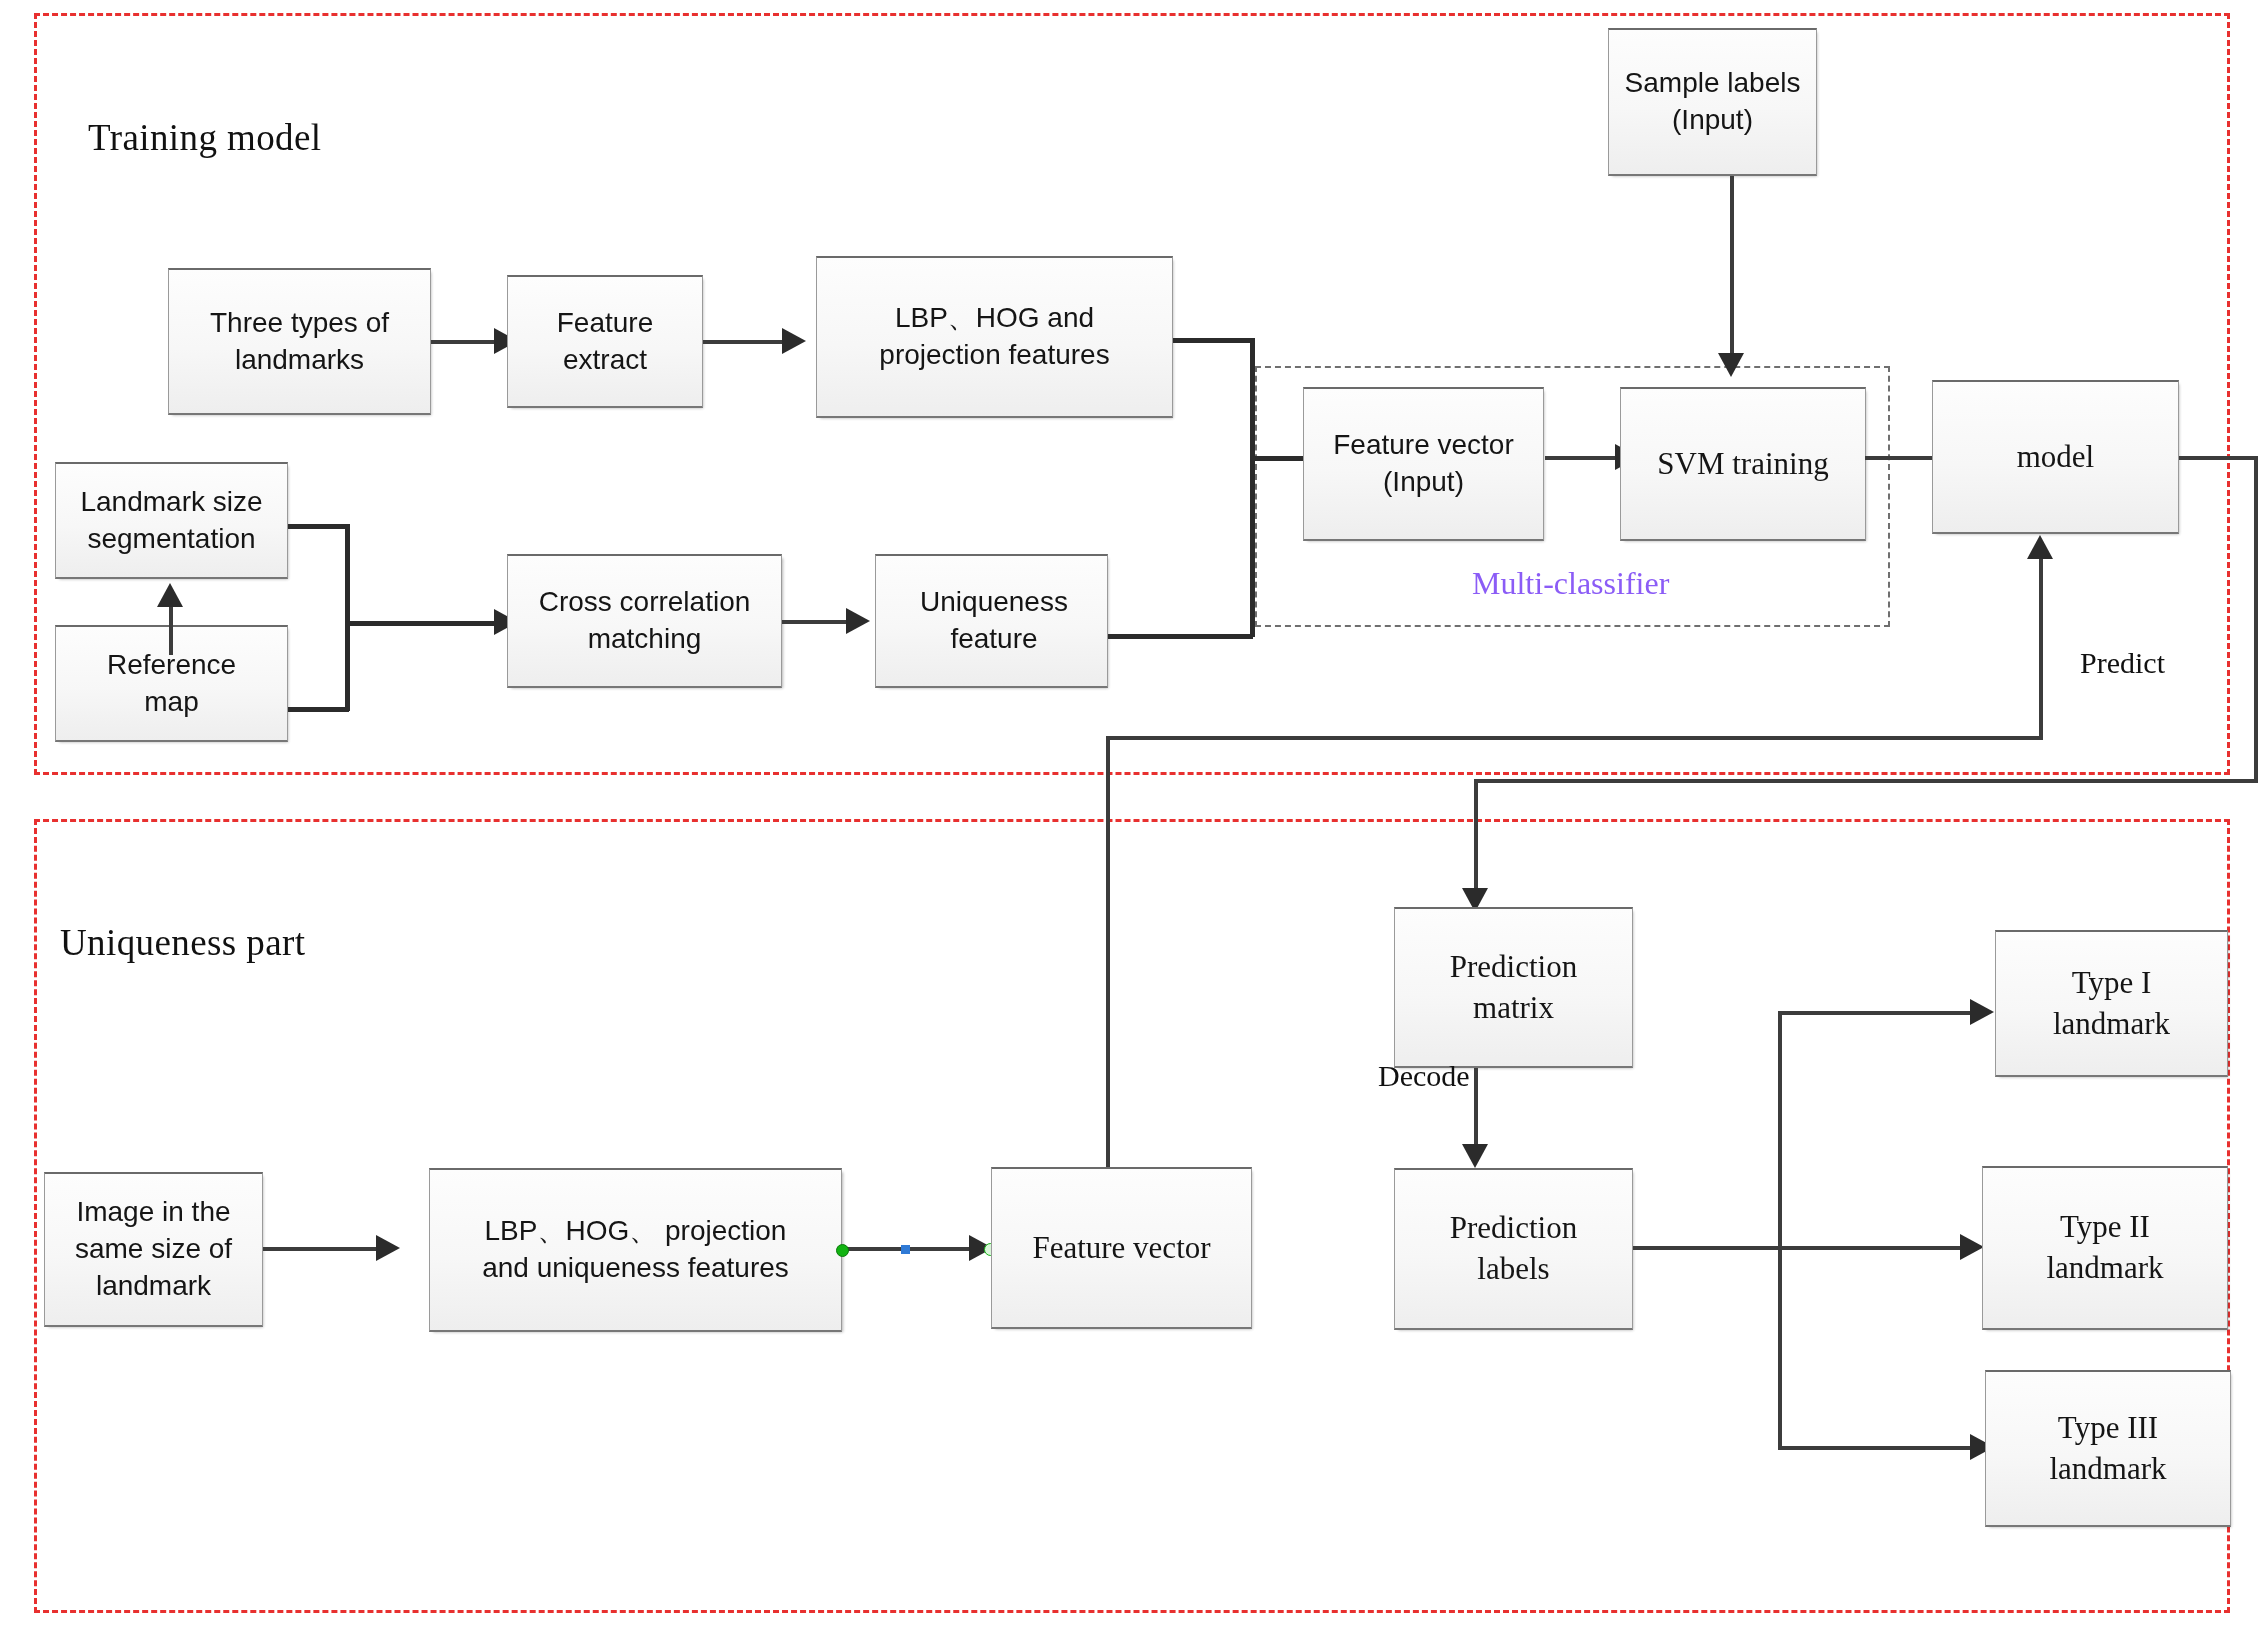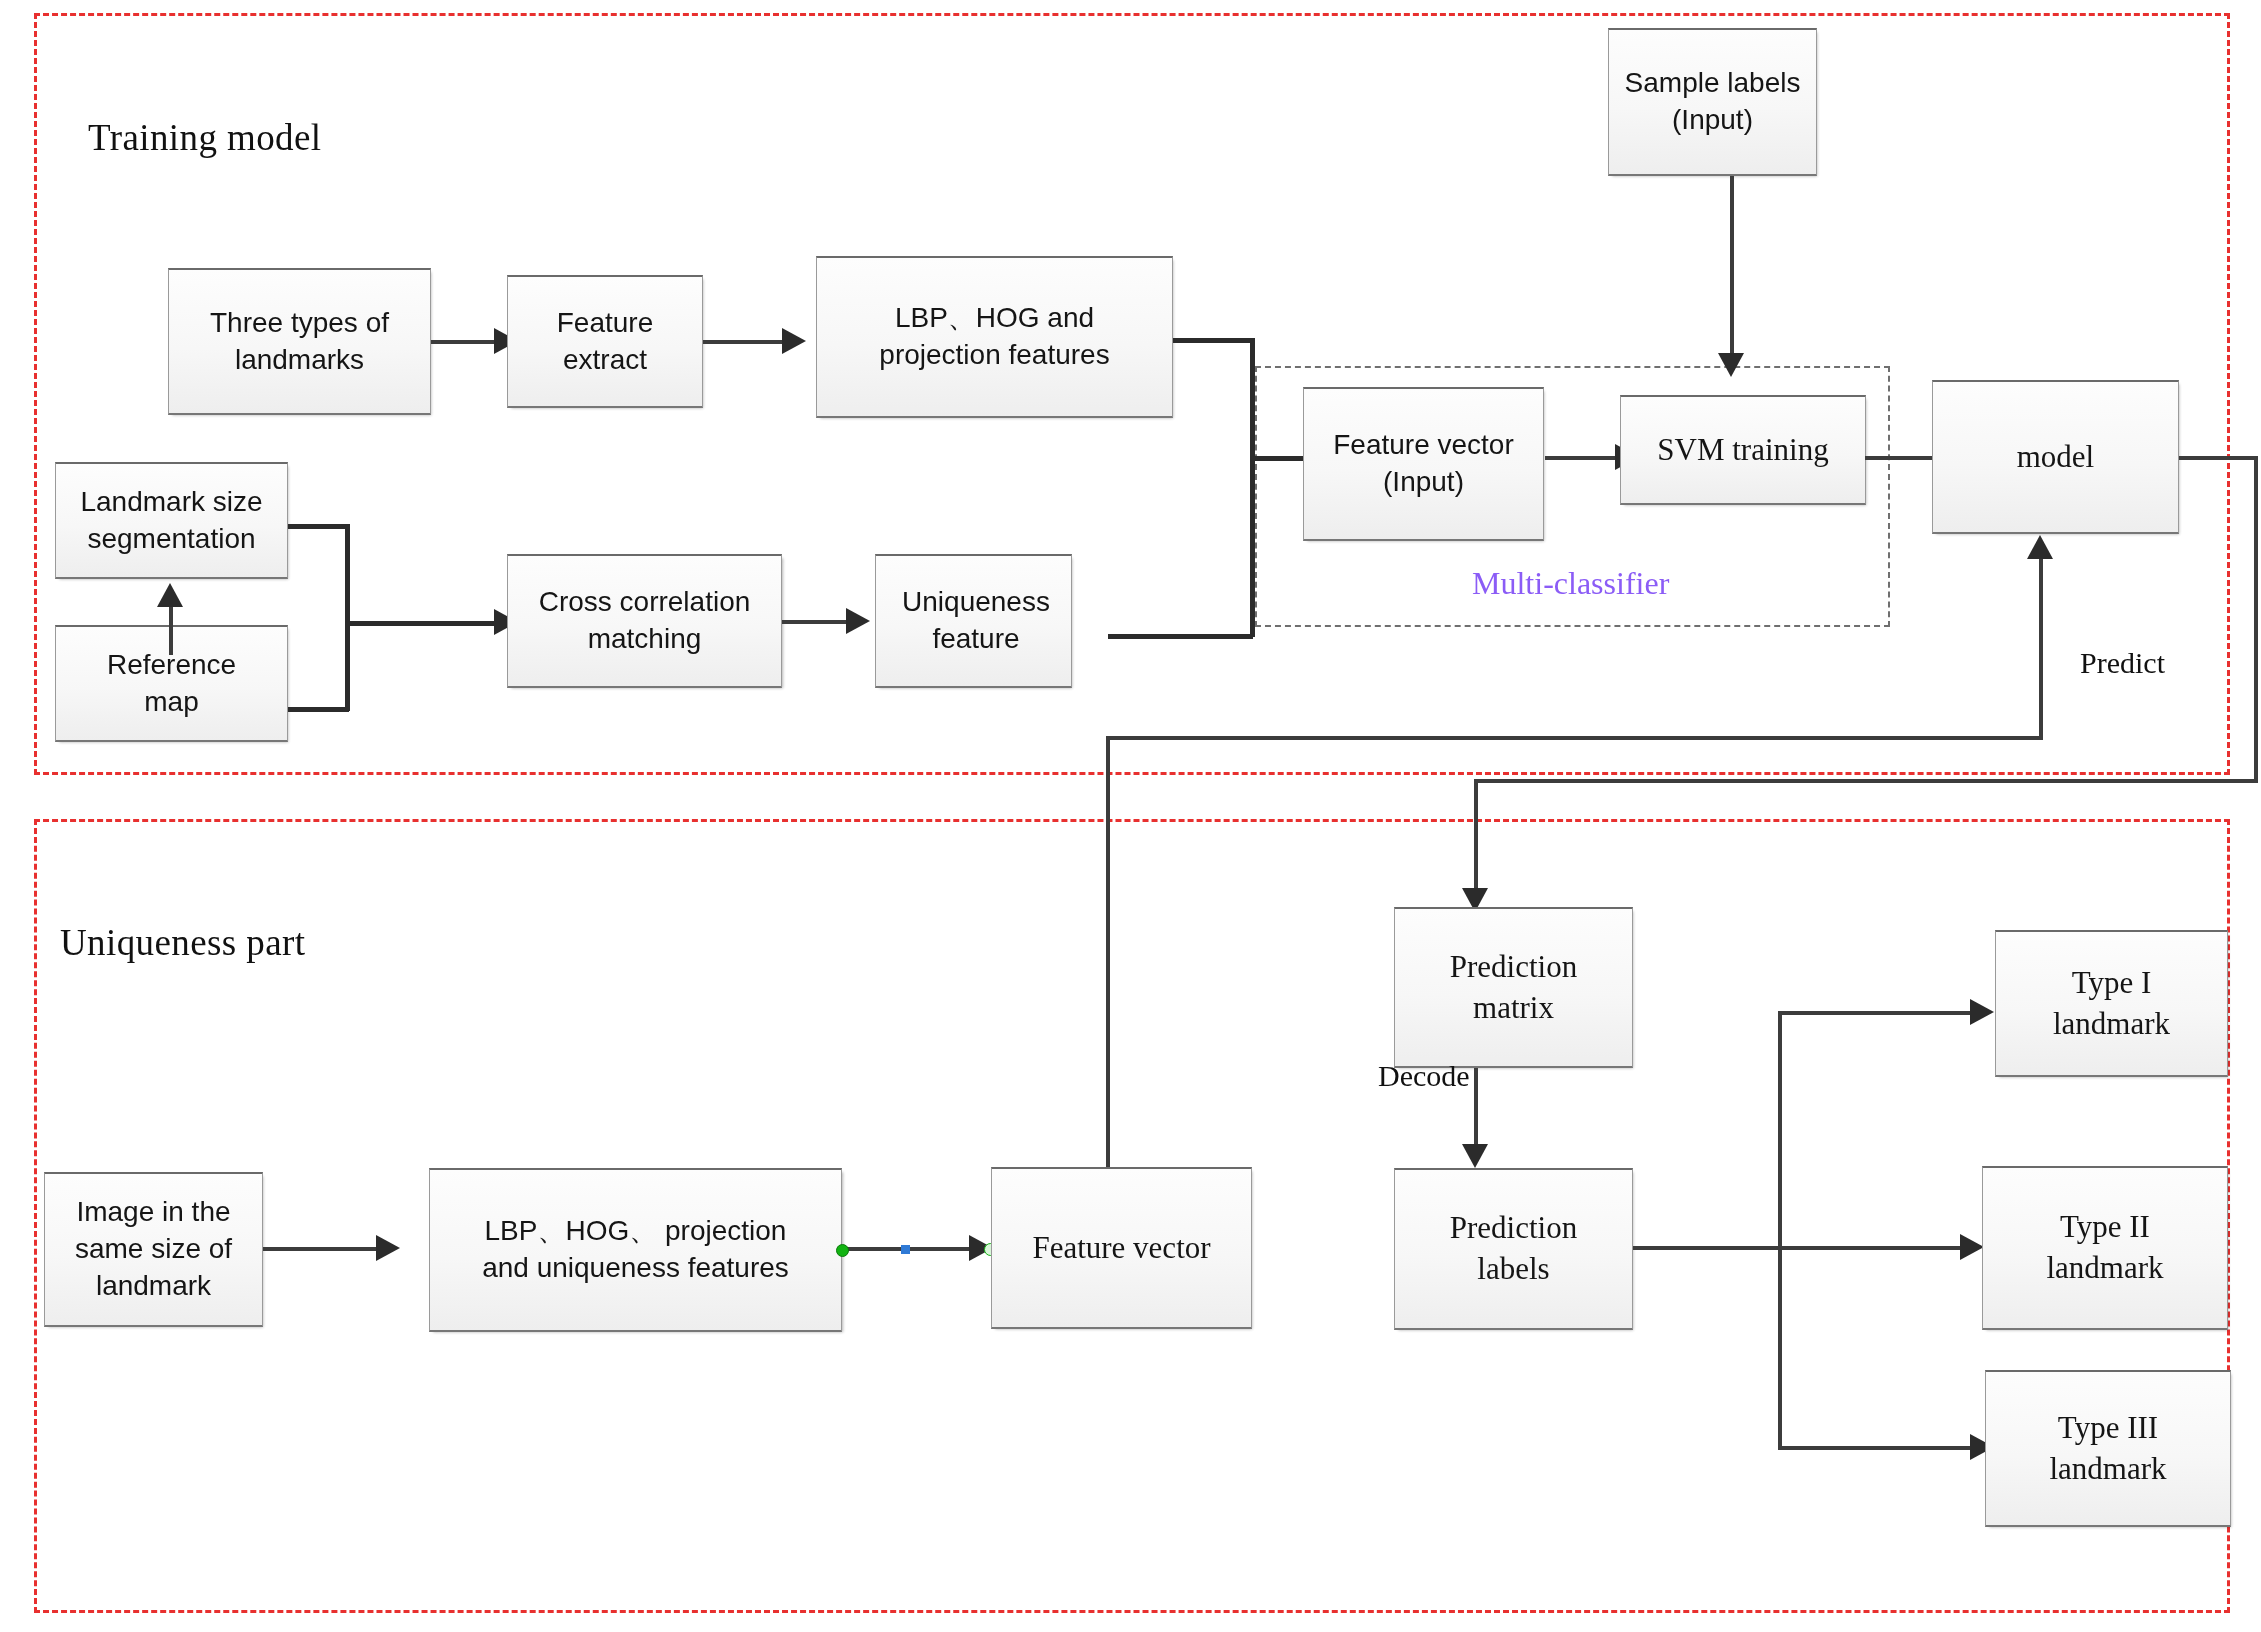--- a/index.html
+++ b/index.html
@@ -147,41 +147,41 @@
   <div class="vline thick" style="left:345px;top:524px;height:187px;"></div>
   <div class="hline thick" style="left:345px;top:621px;width:161px;"></div>
   <div class="arrow-r" style="left:494px;top:609px;"></div>
 
   <div class="node" style="left:507px;top:554px;width:275px;height:134px;">Cross correlation
 matching</div>
 
   <div class="hline" style="left:782px;top:620px;width:69px;"></div>
   <div class="arrow-r" style="left:846px;top:608px;"></div>
 
-  <div class="node" style="left:875px;top:554px;width:197px;height:134px;padding-left:12px;">Uniqueness
+  <div class="node" style="left:875px;top:554px;width:233px;height:134px;padding-left:12px;">Uniqueness
 feature</div>
 
   <div class="hline thick" style="left:1108px;top:634px;width:145px;"></div>
   <div class="vline thick" style="left:1250px;top:458px;height:179px;"></div>
 
   <div class="hline thick" style="left:1250px;top:456px;width:69px;"></div>
   <div class="arrow-r" style="left:1312px;top:444px;"></div>
 
   <div class="node" style="left:1608px;top:28px;width:209px;height:148px;">Sample labels
 (Input)</div>
   <div class="vline" style="left:1730px;top:176px;height:184px;"></div>
   <div class="arrow-d" style="left:1718px;top:353px;"></div>
 
   <div class="node" style="left:1303px;top:387px;width:241px;height:154px;">Feature vector
 (Input)</div>
 
   <div class="hline" style="left:1545px;top:456px;width:76px;"></div>
   <div class="arrow-r" style="left:1615px;top:444px;"></div>
 
-  <div class="node serif" style="left:1620px;top:387px;width:246px;height:110px;margin-top:8px;">SVM training</div>
+  <div class="node serif" style="left:1620px;top:387px;width:246px;height:154px;">SVM training</div>
 
   <div class="hline" style="left:1865px;top:456px;width:78px;"></div>
   <div class="arrow-r" style="left:1936px;top:444px;"></div>
 
   <div class="node serif" style="left:1932px;top:380px;width:247px;height:154px;">model</div>
 
   <div class="hline" style="left:2179px;top:456px;width:79px;"></div>
   <div class="vline" style="left:2254px;top:456px;height:326px;"></div>
   <div class="hline" style="left:1474px;top:779px;width:784px;"></div>
   <div class="vline" style="left:1474px;top:779px;height:127px;"></div>

